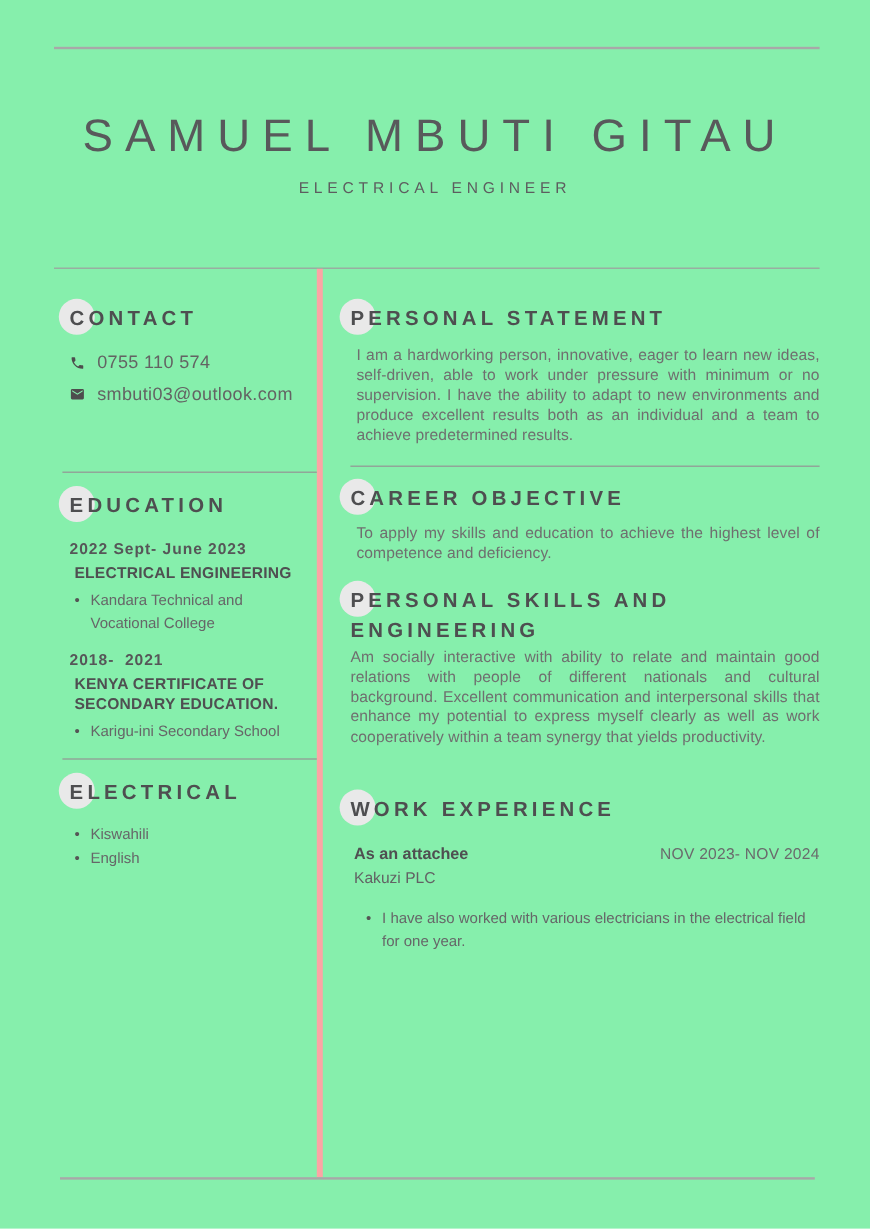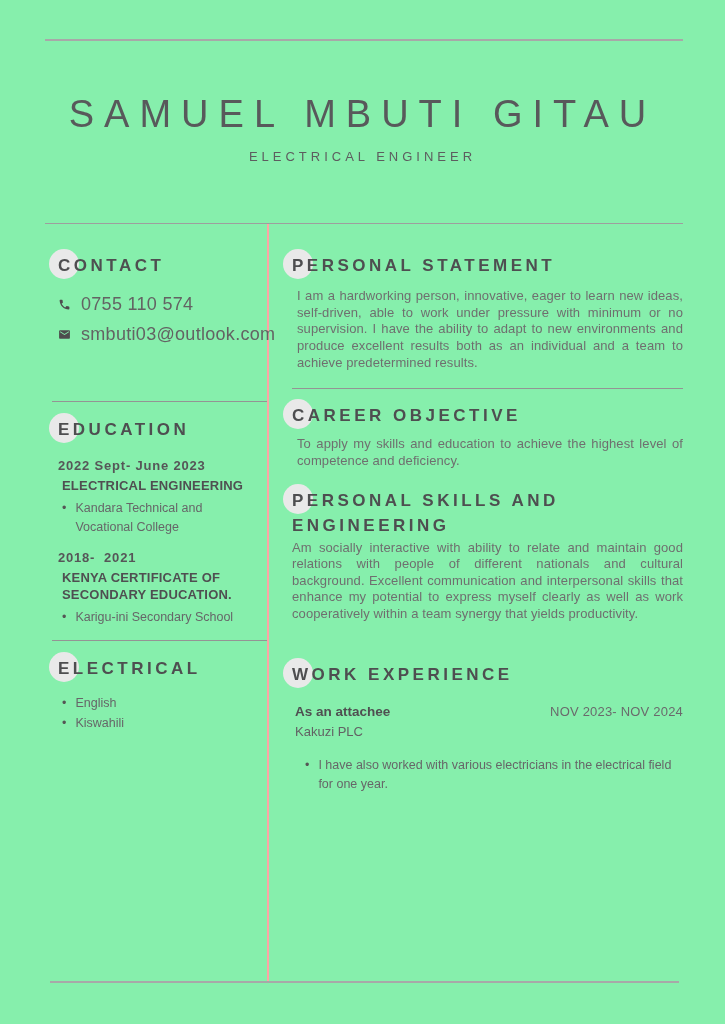--- a/index.html
+++ b/index.html
@@ -39,21 +39,21 @@
   
   .columns {
     position: absolute;
     top: 224px; left: 45px; right: 42px;
     height: 757px;
     display: flex;
   }
   .col-left {
     width: 224px;
     box-sizing: border-box;
-    border-right: 2px solid #fca5a5;
+    border-right: 5px solid #fca5a5;
     padding: 30px 0 0 13px;
   }
   .col-right {
     flex: 1;
     box-sizing: border-box;
     padding: 30px 0 0 23px;
   }
 
   
   .sec-h {
@@ -69,21 +69,21 @@
     position: absolute;
     left: -9px; top: -5px;
     width: 30px; height: 30px;
     border-radius: 50%;
     background: #e9e9e9;
   }
   .sec-h .txt { position: relative; }
 
   
   .contact-rows { margin-top: 16px; }
-  .c-row { display: flex; align-items: center; gap: 10px; margin-bottom: 9px; font-size: 18px; color: #636363; letter-spacing: 0.3px; }
+  .c-row { display: flex; align-items: center; gap: 10px; margin-bottom: 9px; font-size: 15px; color: #636363; letter-spacing: 0.3px; }
   .c-row svg { flex: 0 0 auto; }
 
   .l-div { height: 1px; background: #949494; margin: 0 0 0 -6px; }
   .l-div.d1 { margin-top: 56px; }
   .l-div.d2 { margin-top: 13px; }
 
   .sec-edu { margin-top: 16px; }
   .edu-entry1 { margin-top: 15px; }
   .edu-entry2 { margin-top: 13px; }
   .edu-dates {
@@ -196,24 +196,24 @@
 
       <div class="l-div d2"></div>
 
       <div class="sec-lang">
         <h2 class="sec-h">
           <span class="circ"></span>
           <span class="txt">ELECTRICAL</span>
         </h2>
         <ul class="blist">
           <li>
-              <span>English</span>
+              <span>Kiswahili</span>
             </li>
           <li>
-              <span>Kiswahili</span>
+              <span>English</span>
             </li>
         </ul>
       </div>
 
     </div>
 
     <div class="col-right">
 
       <div class="sec-pst">
         <h2 class="sec-h">

